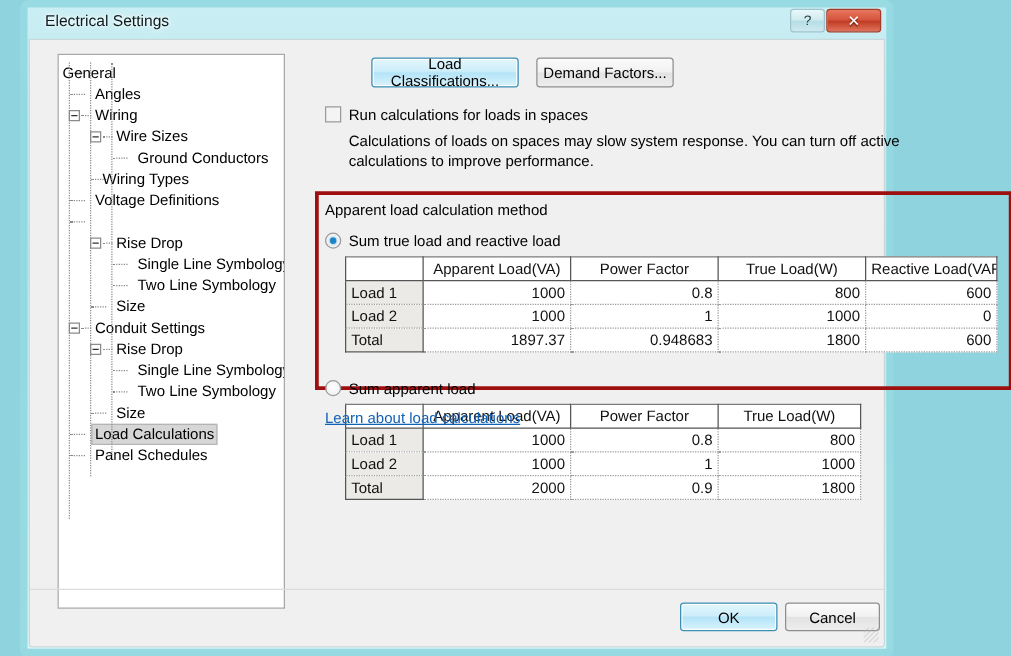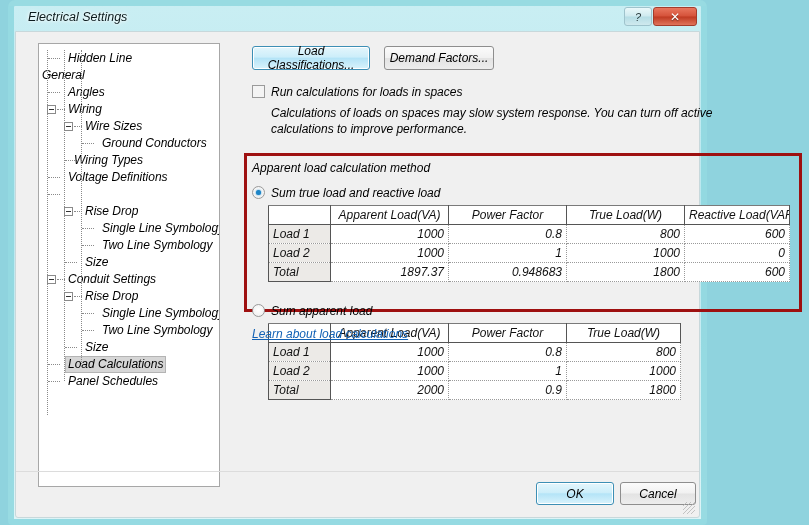--- a/index.html
+++ b/index.html
@@ -4,26 +4,25 @@
 <style>
   html,body{margin:0;padding:0;}
   body{
     width:809px;height:525px;overflow:hidden;
     font-family:"Liberation Sans","DejaVu Sans",sans-serif;
     font-size:12px;color:#000;background:#8fd3de;
   }
 
   
   .window{
-    position:absolute;left:8px;top:0;width:699px;height:525px;
+    position:absolute;left:16px;top:0;width:699px;height:525px;
     box-sizing:border-box;
     border:6px solid rgba(140,214,222,0.85);
     border-radius:7px 7px 4px 4px;
     background:linear-gradient(to bottom,#c9eef3 0%,#b9e7ef 40%,#ddf4f7 100%);
-    font-style:italic;
   }
   .titlebar{
     position:absolute;left:0;top:0;right:0;height:24px;
   }
   .title-text{
     position:absolute;left:14px;top:4px;
     font-size:12.5px;color:#0c1b1e;
     text-shadow:0 0 3px #ffffff,0 0 5px #ffffff;
     white-space:nowrap;
   }
@@ -88,21 +87,21 @@
 
   
   .pane{position:absolute;left:216px;top:11px;right:10px;bottom:60px;}
 
   .btn{
     box-sizing:border-box;
     border:1px solid #8e8e8e;border-radius:3px;
     background:linear-gradient(to bottom,#fbfbfb 0%,#f1f1f1 48%,#e3e3e3 52%,#ededed 100%);
     font-family:"Liberation Sans","DejaVu Sans",sans-serif;
     font-size:12px;color:#000;text-align:center;
-    display:flex;align-items:center;justify-content:center;
+    display:flex;align-items:center;justify-content:center;margin-left:37px;
   }
   .btn.focus{
     border:1px solid #3c8fb5;
     background:linear-gradient(to bottom,#e4f6fc 0%,#cdeefa 45%,#b4e4f7 52%,#d9f3fc 100%);
     box-shadow:inset 0 0 0 1px #ffffff;
   }
   #load-classifications-button{position:absolute;left:20px;top:3px;width:118px;height:24px;}
   #demand-factors-button{position:absolute;left:152px;top:3px;width:110px;height:24px;}
 
   .checkrow{position:absolute;left:20px;top:42px;width:520px;}
@@ -192,21 +191,20 @@
     <div class="caption-buttons">
       <div class="cap-btn help">?</div>
       <div class="cap-btn close">✕</div>
     </div>
   </div>
 
   <div class="client">
 
     <div class="tree-panel">
       <div class="tree" id="tree-root">
-          <div class="tnode"><span class="hconn" style="left: 9px; width: 12px;"></span><span class="lbl" style="margin-left: 26px;">Hidden Line</span></div>
           <div class="tnode"><span class="hconn" style="left: 9px; width: 12px;"></span><span class="lbl" style="">General</span></div>
           <div class="tnode"><span class="hconn" style="left: 9px; width: 12px;"></span><span class="lbl" style="margin-left: 26px;">Angles</span></div>
           <div class="tnode"><span class="hconn" style="left: 18px; width: 8px;"></span><span class="exp" style="left: 8px;"></span><span class="lbl" style="margin-left: 26px;">Wiring</span></div>
           <div class="tnode"><span class="hconn" style="left: 35px; width: 8px;"></span><span class="exp" style="left: 25px;"></span><span class="lbl" style="margin-left: 43px;">Wire Sizes</span></div>
           <div class="tnode"><span class="hconn" style="left: 43px; width: 12px;"></span><span class="lbl" style="margin-left: 60px;">Ground Conductors</span></div>
           <div class="tnode"><span class="hconn" style="left: 26px; width: 12px;"></span><span class="lbl" style="margin-left: 32px;">Wiring Types</span></div>
           <div class="tnode"><span class="hconn" style="left: 9px; width: 12px;"></span><span class="lbl" style="margin-left: 26px;">Voltage Definitions</span></div>
           <div class="tnode"><span class="hconn" style="left: 9px; width: 12px;"></span></div>
           <div class="tnode"><span class="hconn" style="left: 35px; width: 8px;"></span><span class="exp" style="left: 25px;"></span><span class="lbl" style="margin-left: 43px;">Rise Drop</span></div>
           <div class="tnode"><span class="hconn" style="left: 43px; width: 12px;"></span><span class="lbl" style="margin-left: 60px;">Single Line Symbology</span></div>

